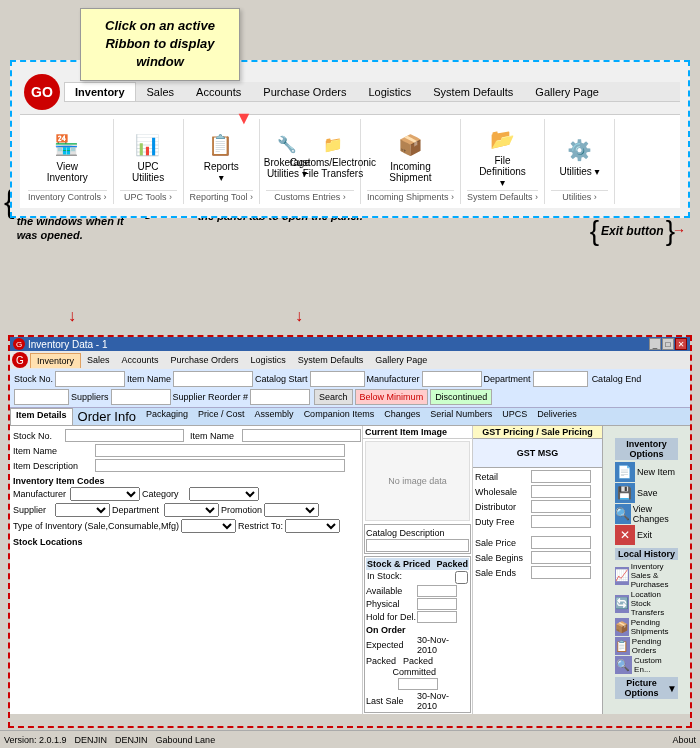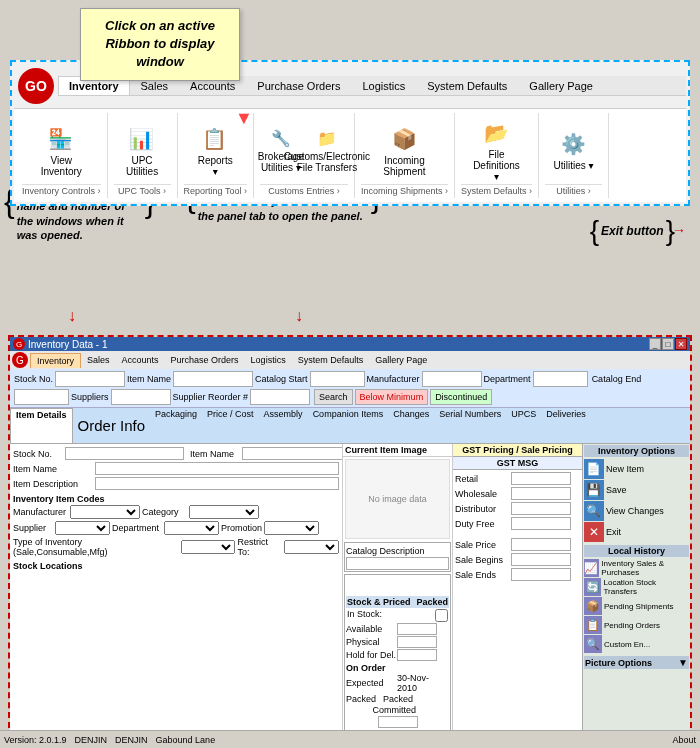--- a/index.html
+++ b/index.html
@@ -32,21 +32,21 @@
     }
 
     
     .ribbon-area {
       position: absolute;
       top: 60px;
       left: 10px;
       right: 10px;
       border: 2px dashed #00aaff;
       background: #f0f0f0;
-      padding: 2px;
+      padding: 8px;
       z-index: 10;
     }
 
     .ribbon-tabs {
       display: flex;
       background: #e8e8e8;
       border-bottom: 1px solid #ccc;
       padding-left: 40px;
     }
 
@@ -351,21 +351,21 @@
     <input type="text" class="search-input" style="width: 60px;">
     <span style="font-size:9px;">Supplier Reorder #</span>
     <input type="text" class="search-input" style="width: 60px;">
     <button class="search-btn" style="margin-left:2px;">Search</button>
     <button class="search-btn" style="background:#ffcccc;color:#cc0000;">Below Minimum</button>
     <button class="search-btn" style="background:#ccffcc;">Discontinued</button>
   </div>
 
   <div style="display:flex;background:#c8dff8;border-bottom:1px solid #aaa;flex-wrap:wrap;">
     <div style="padding:1px 5px;font-size:9px;cursor:pointer;background:white;border:1px solid #aaa;border-bottom:none;font-weight:bold;">Item Details</div>
-    <div style="padding:9px 5px;font-size:15px;cursor:pointer;">Order Info</div>
+    <div style="padding:1px 5px;font-size:13px;cursor:pointer;">Order Info</div>
     <div style="padding:1px 5px;font-size:9px;cursor:pointer;">Packaging</div>
     <div style="padding:1px 5px;font-size:9px;cursor:pointer;">Price / Cost</div>
     <div style="padding:1px 5px;font-size:9px;cursor:pointer;">Assembly</div>
     <div style="padding:1px 5px;font-size:9px;cursor:pointer;">Companion Items</div>
     <div style="padding:1px 5px;font-size:9px;cursor:pointer;">Changes</div>
     <div style="padding:1px 5px;font-size:9px;cursor:pointer;">Serial Numbers</div>
     <div style="padding:1px 5px;font-size:9px;cursor:pointer;">UPCS</div>
     <div style="padding:1px 5px;font-size:9px;cursor:pointer;">Deliveries</div>
   </div>
 
@@ -426,21 +426,21 @@
       <div style="font-size:9px;font-weight:bold;padding:1px 2px;border-bottom:1px solid #ccc;">Current Item Image</div>
       <div style="flex:1;display:flex;align-items:center;justify-content:center;background:#f5f5f5;min-height:80px;border:1px solid #ddd;margin:2px;">
         <span style="font-size:9px;color:#888;text-align:center;">No image data</span>
       </div>
       <div style="border:1px solid #aaa;margin:1px;padding:1px;">
         <span style="font-size:9px;">Catalog Description</span>
         <input type="text" style="height: 13px; width: 100%; font-size: 9px; border: 1px solid rgb(170, 170, 170); margin-top: 1px;">
       </div>
 
       <div style="border:1px solid #aaa;margin:1px;padding:1px;">
-        <div style="display:flex;justify-content:space-between;background:#d0e0f0;padding:1px;font-size:9px;font-weight:bold;margin-top:20px;">
+        <div style="display:flex;justify-content:space-between;background:#d0e0f0;padding:1px;font-size:9px;font-weight:bold;">
           <span>Stock &amp; Priced</span>
           <span>Packed</span>
         </div>
         <div style="font-size:9px;padding:1px;">
           <div style="display:flex;justify-content:space-between;">
             <span>In Stock:</span>
             <input type="checkbox" style="">
           </div>
         </div>
         <div style="font-size:9px;">
@@ -473,21 +473,21 @@
           <div style="display:flex;align-items:center;gap:1px;">
             <span style="min-width:50px;">Last Sale</span>
             <span style="font-size:9px;">30-Nov-2010</span>
           </div>
         </div>
       </div>
     </div>
 
     <div style="width:130px;border-left:1px solid #ccc;background:white;display:flex;flex-direction:column;">
       <div style="background:#fef9c3;font-size:9px;font-weight:bold;text-align:center;padding:1px;border-bottom:1px solid #aaa;">GST Pricing / Sale Pricing</div>
-      <div style="background:#e8f0ff;font-size:9px;font-weight:bold;text-align:center;padding:1px;border-bottom:1px solid #aaa;">GST MSG</div>
+      <div style="background:#e8f0ff;font-size:9px;font-weight:bold;text-align:center;padding:9px;border-bottom:1px solid #aaa;">GST MSG</div>
       <div style="padding:2px;flex:1;">
         <div style="display:flex;align-items:center;gap:1px;margin-bottom:2px;">
           <span style="font-size:9px;min-width:55px;">Retail</span>
           <input type="text" style="height: 13px; width: 60px; font-size: 9px; border: 1px solid rgb(170, 170, 170);">
         </div>
         <div style="display:flex;align-items:center;gap:1px;margin-bottom:2px;">
           <span style="font-size:9px;min-width:55px;">Wholesale</span>
           <input type="text" style="height: 13px; width: 60px; font-size: 9px; border: 1px solid rgb(170, 170, 170);">
         </div>
         <div style="display:flex;align-items:center;gap:1px;margin-bottom:2px;">
@@ -506,21 +506,21 @@
           <span style="font-size:9px;min-width:55px;">Sale Begins</span>
           <input type="text" style="height: 13px; width: 60px; font-size: 9px; border: 1px solid rgb(170, 170, 170);">
         </div>
         <div style="display:flex;align-items:center;gap:1px;">
           <span style="font-size:9px;min-width:55px;">Sale Ends</span>
           <input type="text" style="height: 13px; width: 60px; font-size: 9px; border: 1px solid rgb(170, 170, 170);">
         </div>
       </div>
     </div>
 
-    <div style="width:108px;background:#e0e8e0;border-left:1px solid #aaa;display:flex;flex-direction:column;padding:1px;">
+    <div style="width:88px;background:#e0e8e0;border-left:1px solid #aaa;display:flex;flex-direction:column;padding:12px;">
       <div style="background:#b8c8d8;font-size:9px;font-weight:bold;text-align:center;padding:1px;margin-bottom:2px;">Inventory Options</div>
 
       <div style="display:flex;align-items:center;gap:2px;margin-bottom:1px;">
         <div style="width:20px;height:20px;background:#4080c0;display:flex;align-items:center;justify-content:center;font-size:12px;cursor:pointer;">📄</div>
         <span style="font-size:9px;">New Item</span>
       </div>
       <div style="display:flex;align-items:center;gap:2px;margin-bottom:1px;">
         <div style="width:20px;height:20px;background:#4080c0;display:flex;align-items:center;justify-content:center;font-size:12px;cursor:pointer;">💾</div>
         <span style="font-size:9px;">Save</span>
       </div>

